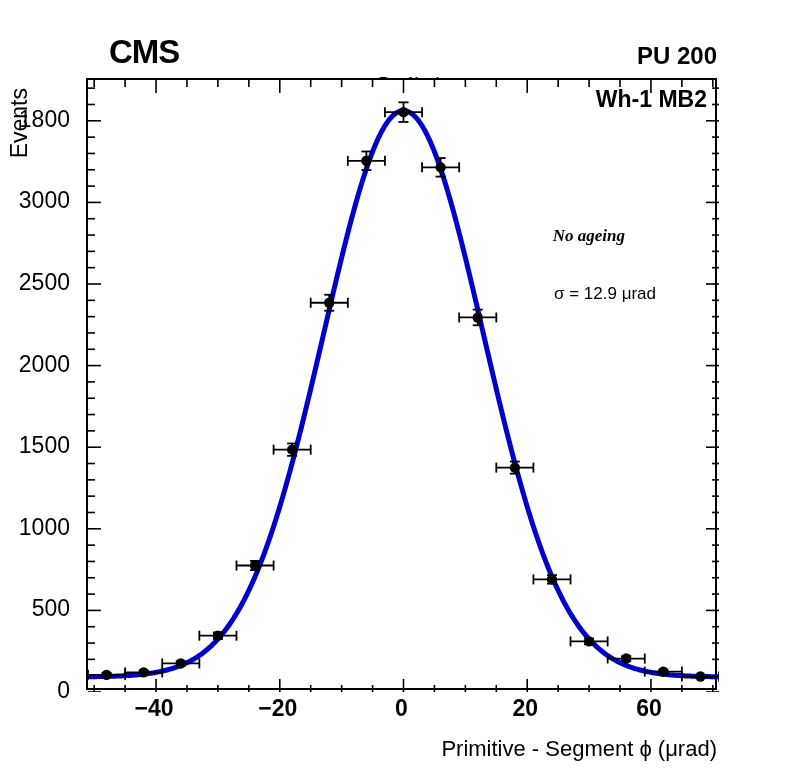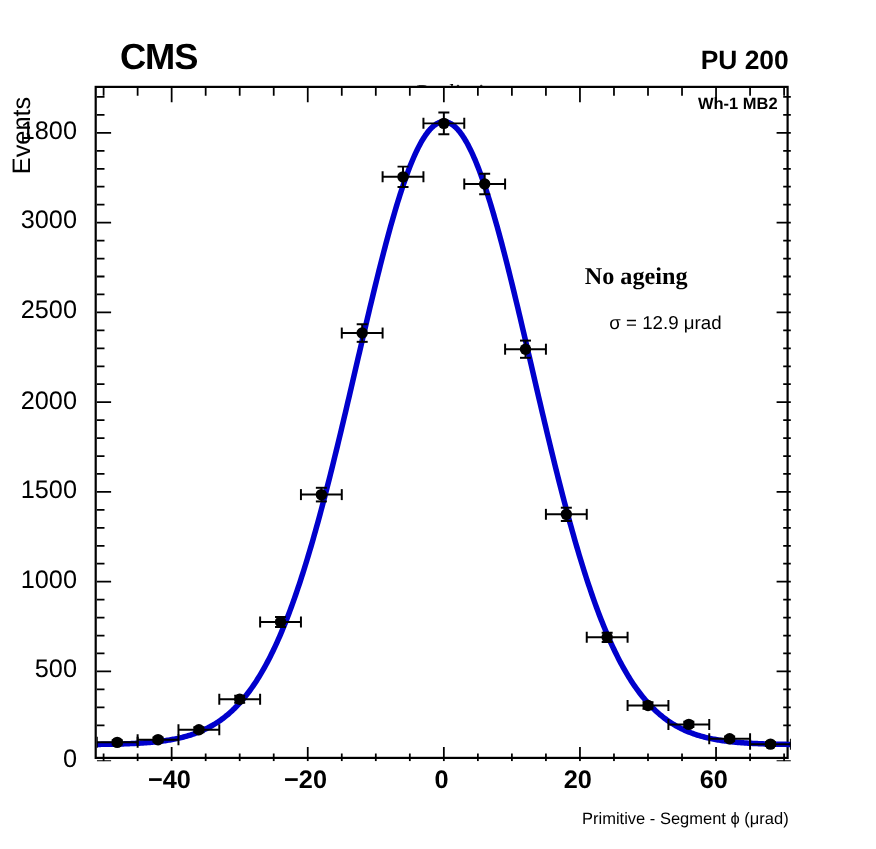--- a/index.html
+++ b/index.html
@@ -17,36 +17,36 @@
   .hdr-prelim{position:absolute;left:377px;top:6px;font-size:21px;
               font-family:"Liberation Serif",serif;font-style:italic;line-height:26px;margin-top:25px;}
   .hdr-pu{position:absolute;right:79px;top:2px;font-size:24px;font-weight:bold;
           line-height:28px;}
 
   
   .frame{position:absolute;left:86px;top:78px;width:631px;height:612px;
          border:2px solid #000;box-sizing:border-box;background:#fff;}
 
   .inplot{position:absolute;font-weight:bold;}
-  .lbl-wh{right:8px;top:6px;font-size:15px;}
-  .lbl-noage{right:90px;top:158px;font-size:22px;font-family:"Liberation Serif",serif;}
+  .lbl-wh{right:8px;top:6px;font-size:23px;}
+  .lbl-noage{right:90px;top:146px;font-size:17px;font-family:"Liberation Serif",serif;font-style:italic;}
   .lbl-sigma{right:59px;top:204px;font-size:17px;font-weight:normal;
              font-family:"Liberation Sans",sans-serif;}
 
   svg.plot{position:absolute;left:0;top:0;width:631px;height:612px;display:block;}
 
   
   .ytick{position:absolute;right:0;font-size:23px;text-align:right;
          transform:translateY(-50%);white-space:nowrap;}
   .ylabels{position:absolute;left:0;top:78px;width:78px;height:612px;}
   .xtick{position:absolute;top:0;font-size:23px;text-align:center;
          transform:translateX(-50%);white-space:nowrap;font-weight:bold;}
   .xlabels{position:absolute;left:86px;top:695px;width:631px;height:30px;}
 
-  .axis-title-x{position:absolute;right:79px;top:736px;font-size:15px;}
+  .axis-title-x{position:absolute;right:79px;top:736px;font-size:22px;}
   .axis-title-y{position:absolute;left:6px;top:88px;font-size:23px;
                 transform-origin:left top;transform:rotate(-90deg) translate(-100%,0);
                 white-space:nowrap;}
 </style>
 </head>
 <body>
 
 <div id="root">
 
   <div class="hdr">

